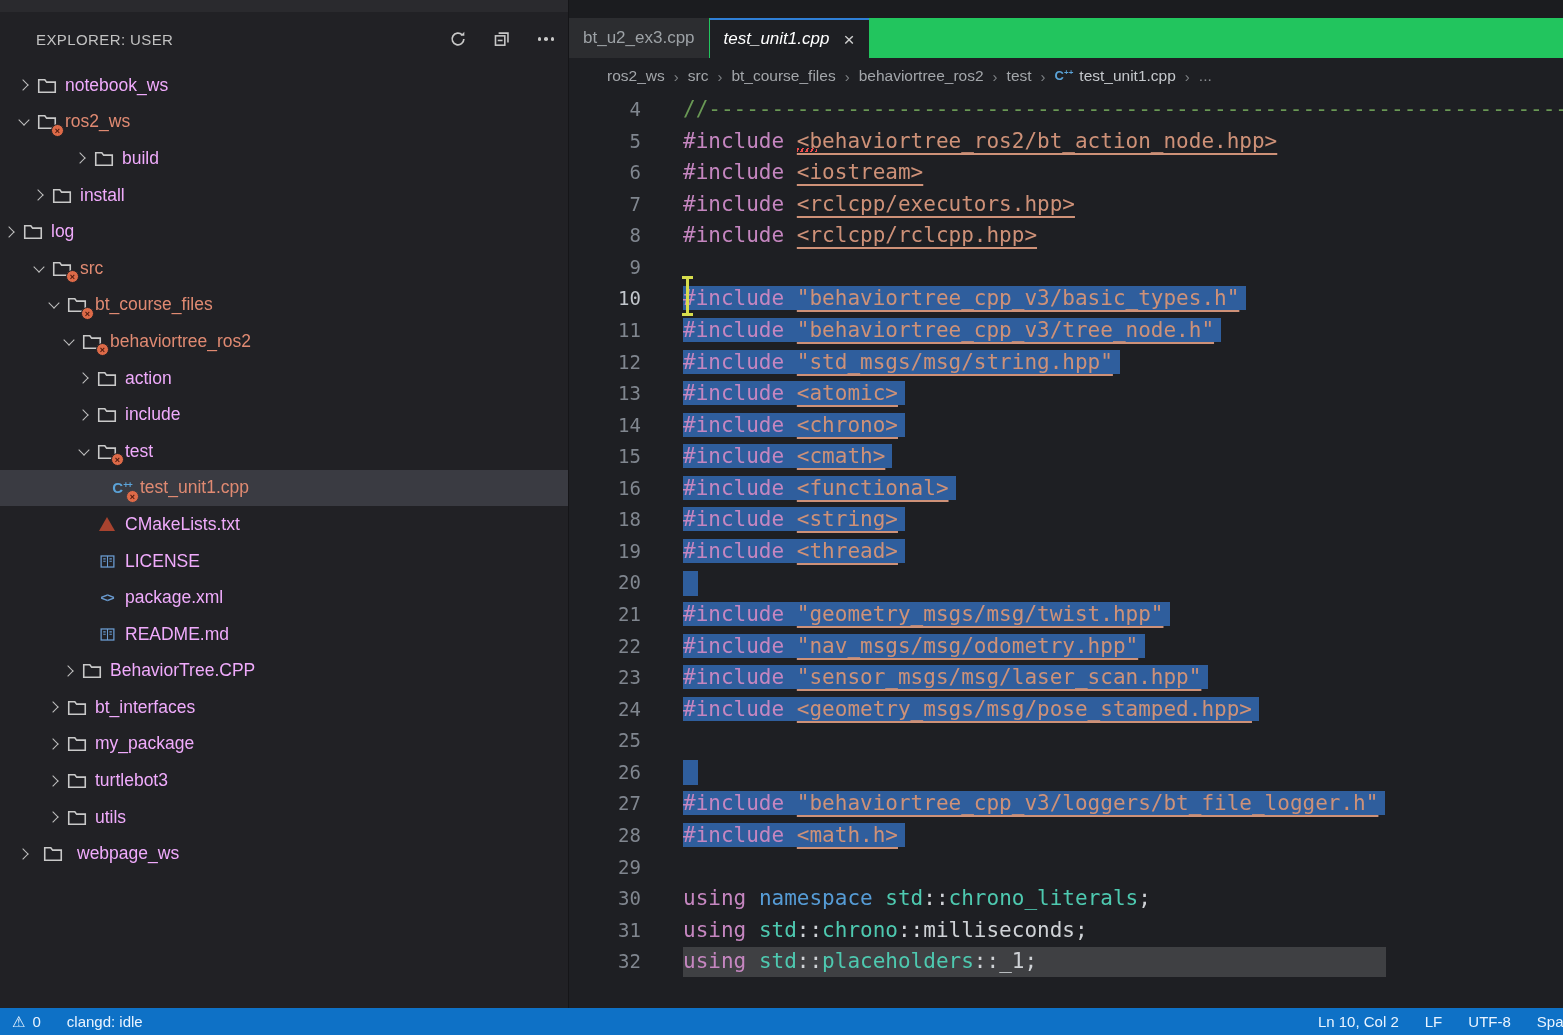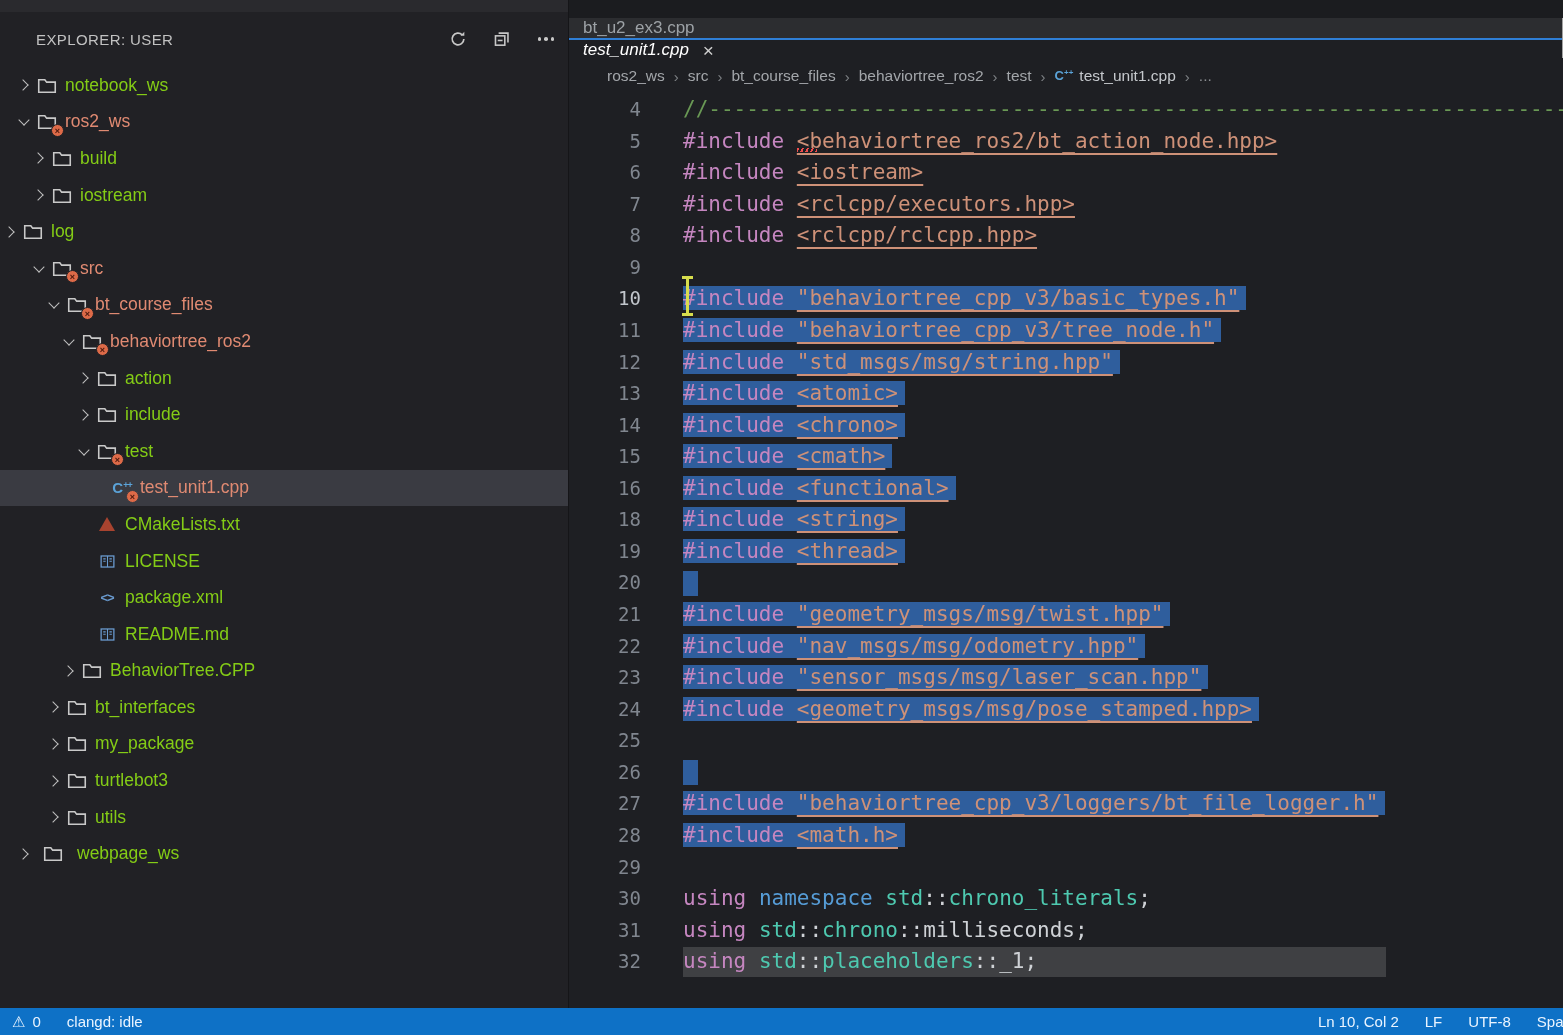--- a/index.html
+++ b/index.html
@@ -25,33 +25,33 @@
   .chev-box { width:20px; height:20px; display:flex; align-items:center; justify-content:center; flex:0 0 20px; }
   .chev { width:8px; height:8px; border-right:1.7px solid #bfbfbf; border-bottom:1.7px solid #bfbfbf; display:block; }
   .chev.right { transform:rotate(-45deg); margin-left:-3px; }
   .chev.down  { transform:rotate(45deg); margin-top:-3px; }
   .tree-icon { width:22px; height:20px; margin:0 7px 0 2px; position:relative;
                display:flex; align-items:center; justify-content:center; flex:0 0 22px; }
   .badge { position:absolute; right:-6px; bottom:-5px; width:13px; height:13px; border-radius:50%;
            background:#dd6a48; color:#47160b; font-size:9px; font-weight:bold; line-height:13px;
            text-align:center; border:1.5px solid #212125; }
   .row.selected .badge { border-color:#3a3b42; }
-  .tree-label { font-size:17.5px; color:#84cc16; white-space:nowrap; }
+  .tree-label { font-size:17.5px; color:#f0abfc; white-space:nowrap; }
   .tree-label.mod { color:#e08a72; }
   .icon-cpp { color:#5ba3d8; font-weight:bold; font-size:15px; }
   .icon-cpp .plus { font-size:9px; vertical-align:5px; letter-spacing:-1px; }
   .icon-xml { color:#6a9bd0; font-weight:bold; font-size:13px; letter-spacing:-1px; }
   .tri { width:0; height:0; border-left:8px solid transparent; border-right:8px solid transparent;
          border-bottom:14px solid #a8432f; display:block; }
 
   
   #editor-col { position:absolute; left:568px; top:0; width:995px; height:1008px;
                 background:#1e1f23; overflow:hidden; border-left:1px solid #151518; }
   #titlebar-strip { height:18px; background:#1b1c1f; }
-  #tabbar { height:40px; background:#a3a3a3; display:flex;flex-direction:column; }
+  #tabbar { height:40px; background:#22c55e; display:flex; }
   .tab { height:40px; display:flex; align-items:center; padding:0 14px; font-size:17px;
          color:#9da2a6; background:#2c2d30; margin-right:1px; cursor:pointer; }
   .tab.active { background:#1e1f23; color:#ffffff; border-top:2.5px solid #2f7fd6; }
   .tab.italic .tab-label { font-style:italic; }
   .tab-label { white-space:nowrap; }
   .tab-close { margin-left:14px; color:#cfcfcf; font-size:19px; line-height:19px; cursor:pointer; }
 
   #breadcrumb { height:36px; display:flex; align-items:center; padding-left:38px; gap:9px;
                 font-size:15.5px; color:#a3a6aa; background:#1e1f23; }
   .bc-sep { color:#7d8084; font-size:15px; }
@@ -142,41 +142,41 @@
           <span class="chev down"></span>
         </span>
         <span class="tree-icon">
           <svg width="20" height="17" viewBox="0 0 16 14">
             <path d="M1.2 2.2h5l1.5 2h7.1v8.4H1.2z" fill="none" stroke="#c9c9c9" stroke-width="1.3"></path>
           </svg>
           <span class="badge">×</span>
         </span>
         <span class="tree-label mod">ros2_ws</span>
       </div>
+      <div class="row" style="padding-left: 29px; margin-left: 42px;">
+        <span class="chev-box">
+          <span class="chev right"></span>
+        </span>
+        <span class="tree-icon">
+          <svg width="20" height="17" viewBox="0 0 16 14">
+            <path d="M1.2 2.2h5l1.5 2h7.1v8.4H1.2z" fill="none" stroke="#c9c9c9" stroke-width="1.3"></path>
+          </svg>
+        </span>
+        <span class="tree-label">build</span>
+      </div>
       <div class="row" style="padding-left: 29px;">
         <span class="chev-box">
           <span class="chev right"></span>
         </span>
         <span class="tree-icon">
           <svg width="20" height="17" viewBox="0 0 16 14">
             <path d="M1.2 2.2h5l1.5 2h7.1v8.4H1.2z" fill="none" stroke="#c9c9c9" stroke-width="1.3"></path>
           </svg>
         </span>
-        <span class="tree-label">build</span>
-      </div>
-      <div class="row" style="padding-left: 29px;">
-        <span class="chev-box">
-          <span class="chev right"></span>
-        </span>
-        <span class="tree-icon">
-          <svg width="20" height="17" viewBox="0 0 16 14">
-            <path d="M1.2 2.2h5l1.5 2h7.1v8.4H1.2z" fill="none" stroke="#c9c9c9" stroke-width="1.3"></path>
-          </svg>
-        </span>
-        <span class="tree-label">iostream</span>
+        <span class="tree-label">install</span>
       </div>
       <div class="row" style="">
         <span class="chev-box">
           <span class="chev right"></span>
         </span>
         <span class="tree-icon">
           <svg width="20" height="17" viewBox="0 0 16 14">
             <path d="M1.2 2.2h5l1.5 2h7.1v8.4H1.2z" fill="none" stroke="#c9c9c9" stroke-width="1.3"></path>
           </svg>
         </span>

